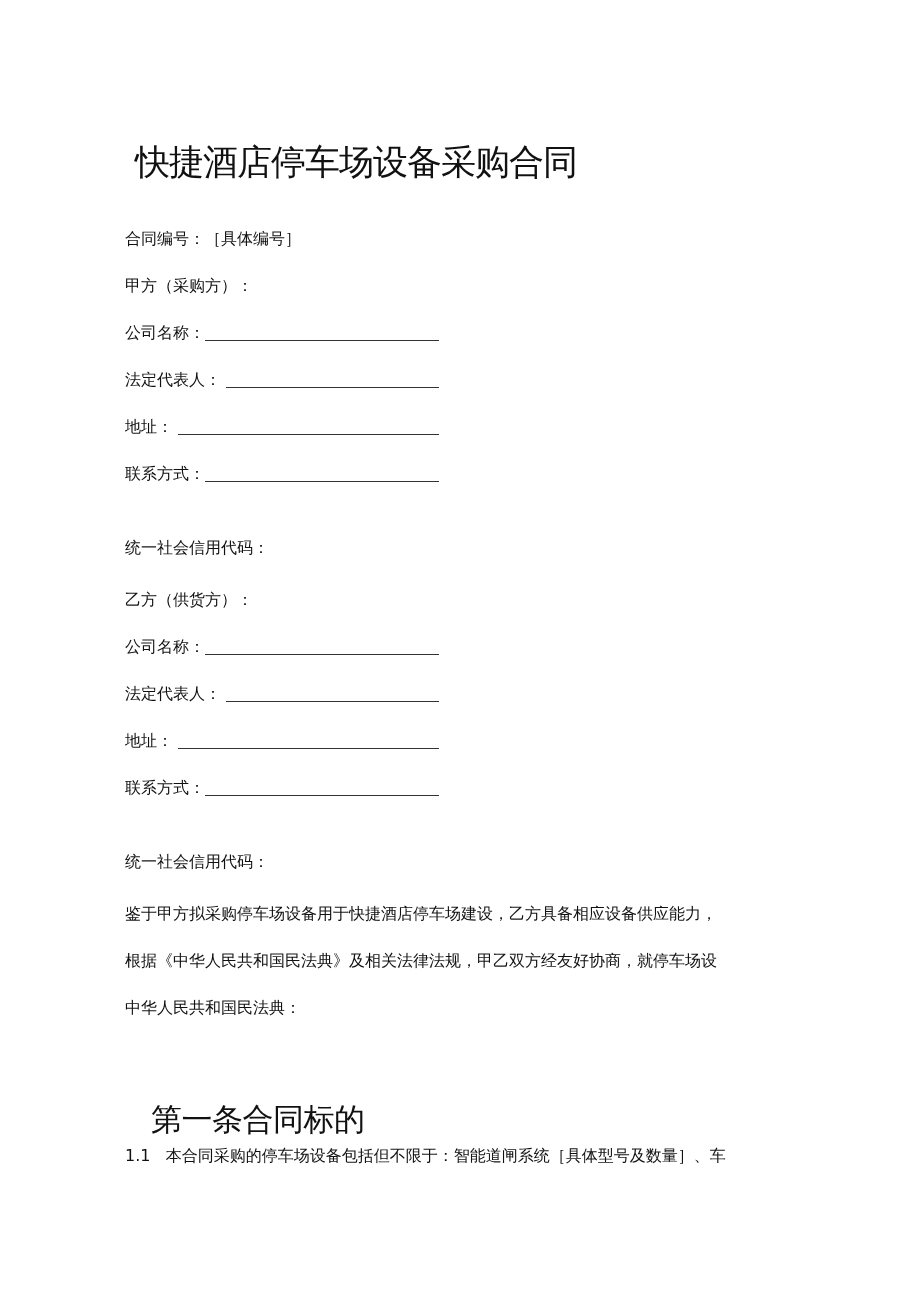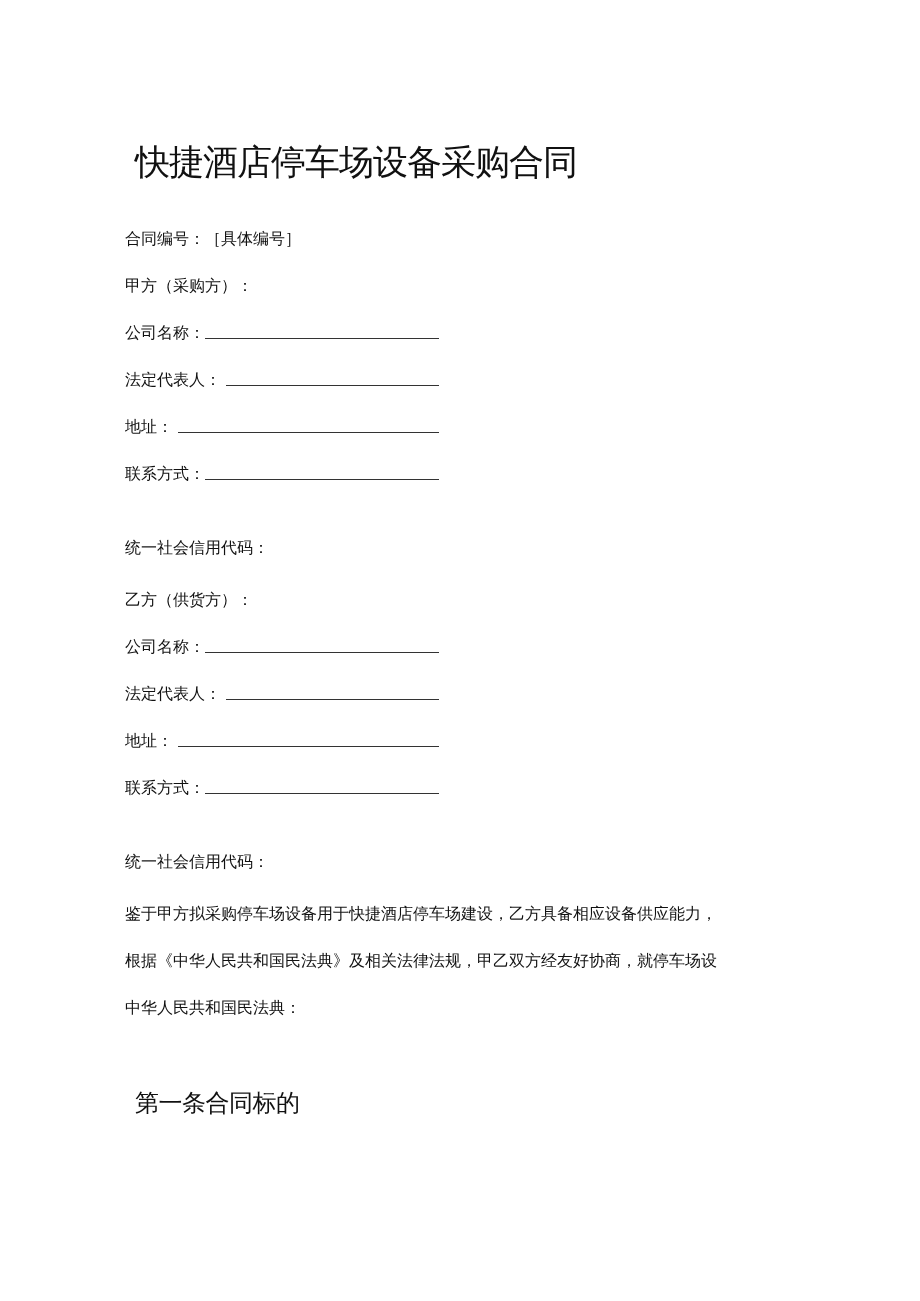--- a/index.html
+++ b/index.html
@@ -2,24 +2,24 @@
 <html><head>
 <meta charset="utf-8">
 <style>
   html, body { margin: 0; padding: 0; background: #ffffff; }
   body { width: 920px; height: 1301px; position: relative; overflow: hidden;
          font-family: "DejaVu Sans", "Liberation Sans", sans-serif; color: #111; }
   .page { position: absolute; left: 0; top: 0; width: 920px; height: 1301px; }
   .title { position: absolute; left: 135px; top: 138px; font-size: 35px; line-height: 48px;
            letter-spacing: -1px; font-weight: normal; margin: 0; white-space: nowrap; }
   .line { position: absolute; left: 125px; font-size: 16px; line-height: 22px; white-space: nowrap; }
-  .field { display: flex; align-items: flex-start; width: 314px; }
+  .field { display: flex; align-items: flex-end; width: 314px; }
   .field .blank { flex: 1; border-bottom: 1px solid #333; height: 16px; margin-bottom: 3px; }
-  .h2 { position: absolute; left: 135px; top: 1085px; font-size: 24px; line-height: 36px;
-        letter-spacing: -0.5px; margin: 0; font-weight: normal; white-space: nowrap; }
+  .h2 { position: absolute; left: 135px; top: 1085px; font-size: 31px; line-height: 36px;
+        letter-spacing: -0.5px; margin: 16px; font-weight: normal; white-space: nowrap; }
   .para { font-size: 16px; }
 </style>
 </head>
 <body>
 
 <div class="page">
   <h1 class="title">快捷酒店停车场设备采购合同</h1>
 
   <div class="line" style="top:228px">合同编号：［具体编号］</div>
 
@@ -64,13 +64,14 @@
   </div>
 
   <div class="line" style="top:851px">统一社会信用代码：</div>
 
   <div class="line para" style="top:903px">鉴于甲方拟采购停车场设备用于快捷酒店停车场建设，乙方具备相应设备供应能力，</div>
   <div class="line para" style="top:950px">根据《中华人民共和国民法典》及相关法律法规，甲乙双方经友好协商，就停车场设</div>
   <div class="line para" style="top:997px">中华人民共和国民法典：</div>
 
   <h2 class="h2">第一条合同标的</h2>
 
+  <div class="line para" style="top:1145px; white-space:pre">1.1   本合同采购的停车场设备包括但不限于：智能道闸系统［具体型号及数量］、车</div>
 </div>
 
 </body></html>

